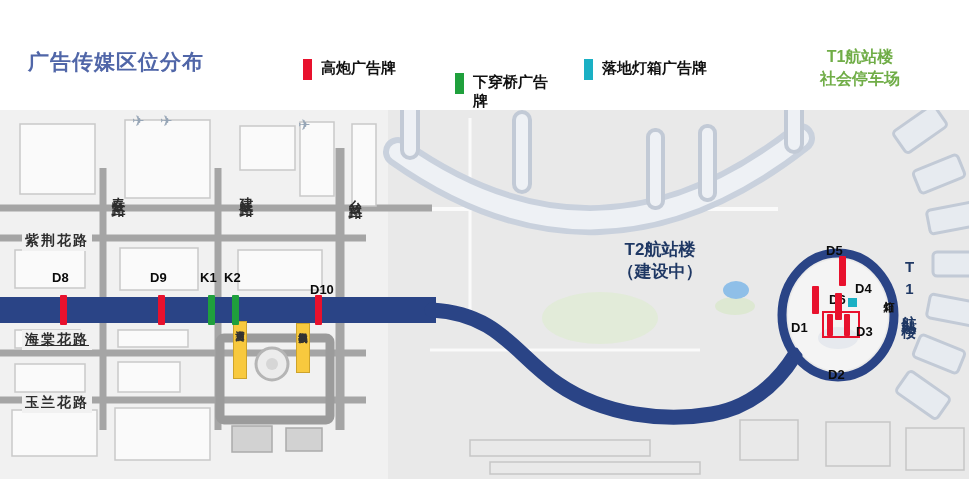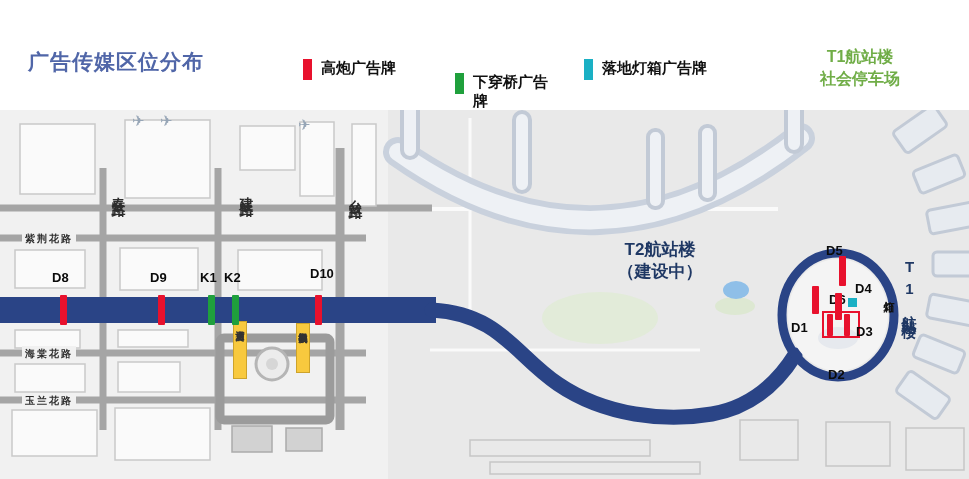--- a/index.html
+++ b/index.html
@@ -14,21 +14,21 @@
   .swatch.green { background:#1fa03c; }
   .swatch.cyan  { background:#1ab0c4; }
   .legend-label { font-size:15px; font-weight:bold; color:#111; line-height:19px; }
   .legend-label.wrap { width:80px; }
 
   .corner-note { position:absolute; left:780px; top:46px; width:160px; text-align:center; color:#70ad47; font-weight:bold; font-size:16px; line-height:22px; }
 
   .map { position:absolute; left:0; top:110px; width:969px; height:369px; background:#ededed; overflow:hidden; }
   .map-svg { position:absolute; left:0; top:0; width:969px; height:369px; }
 
-  .hstreet { position:absolute; font-size:10px; font-weight:bold; color:#2d2d2d; letter-spacing:2px; background:#f1f1f1; padding:1px 3px; }
+  .hstreet { position:absolute; font-size:14px; font-weight:bold; color:#2d2d2d; letter-spacing:2px; background:#f1f1f1; padding:1px 3px; }
   .vstreet { position:absolute; writing-mode:vertical-lr; text-orientation:upright; font-size:14px; font-weight:bold; color:#2d2d2d; letter-spacing:3px; }
 
   .marker-label { position:absolute; font-size:13px; font-weight:bold; color:#0a0a0a; }
   .bar { position:absolute; width:7px; height:30px; border-radius:1px; }
   .bar.red   { background:#e8112d; }
   .bar.green { background:#1fa03c; }
   .bar.small { width:6px; height:22px; }
   .cyan-dot { position:absolute; width:9px; height:9px; background:#1ab0c4; }
   .zone-box { position:absolute; width:38px; height:27px; border:2px solid #e8112d; }
 
@@ -156,21 +156,21 @@
       <g>
         <path d="M0 200 H436" stroke="#2a4486" stroke-width="26" fill="none"></path>
         <path d="M432 200 C500 204 515 245 558 274 C605 306 665 312 712 304 C752 297 778 272 795 245" stroke="#2a4486" stroke-width="15" fill="none" stroke-linecap="round"></path>
         <ellipse cx="838" cy="205" rx="50" ry="56" fill="#f4f4f4"></ellipse>
         <ellipse cx="838" cy="205" rx="56" ry="62" fill="none" stroke="#2a4486" stroke-width="9"></ellipse>
         <ellipse cx="838" cy="228" rx="20" ry="11" fill="#e6e9ee"></ellipse>
       </g>
     </svg>
 
     <div class="hstreet" style="left:22px; top:121px;">紫荆花路</div>
-    <div class="hstreet" style="left:22px; top:236px;">海棠花路</div>
+    <div class="hstreet" style="left:22px; top:220px;text-decoration:underline;">海棠花路</div>
     <div class="hstreet" style="left:22px; top:283px;">玉兰花路</div>
     <div class="vstreet" style="left:110px; top:76px;">春兰路</div>
     <div class="vstreet" style="left:238px; top:76px;">建兰路</div>
     <div class="vstreet" style="left:347px; top:78px;">台兰路</div>
 
     <div class="t2-label">
       <div>T2航站楼</div>
       <div>（建设中）</div>
     </div>
     <div class="t1-label">T1航站楼</div>
@@ -180,21 +180,21 @@
     <div class="poi group">安徽民航机场集团</div>
 
     <div class="marker-label" style="left:52px;  top:160px;">D8</div>
     <div class="bar red" style="left:60px;  top:185px;"></div>
     <div class="marker-label" style="left:150px; top:160px;">D9</div>
     <div class="bar red" style="left:158px; top:185px;"></div>
     <div class="marker-label" style="left:200px; top:160px;">K1</div>
     <div class="bar green" style="left:208px; top:185px;"></div>
     <div class="marker-label" style="left:224px; top:160px;">K2</div>
     <div class="bar green" style="left:232px; top:185px;"></div>
-    <div class="marker-label" style="left:302px; top:156px;padding-left:8px;">D10</div>
+    <div class="marker-label" style="left:302px; top:172px;padding-left:8px;">D10</div>
     <div class="bar red" style="left:315px; top:185px;"></div>
 
     <div class="marker-label" style="left:826px; top:133px;">D5</div>
     <div class="bar red" style="left:839px; top:146px;"></div>
     <div class="marker-label" style="left:829px; top:182px;">D6</div>
     <div class="bar red" style="left:812px; top:176px; height:28px;"></div>
     <div class="marker-label" style="left:855px; top:171px;">D4</div>
     <div class="cyan-dot" style="left:848px; top:188px;"></div>
     <div class="bar red" style="left:835px; top:183px; height:27px;"></div>
     <div class="zone-box" style="left:822px; top:201px;"></div>

